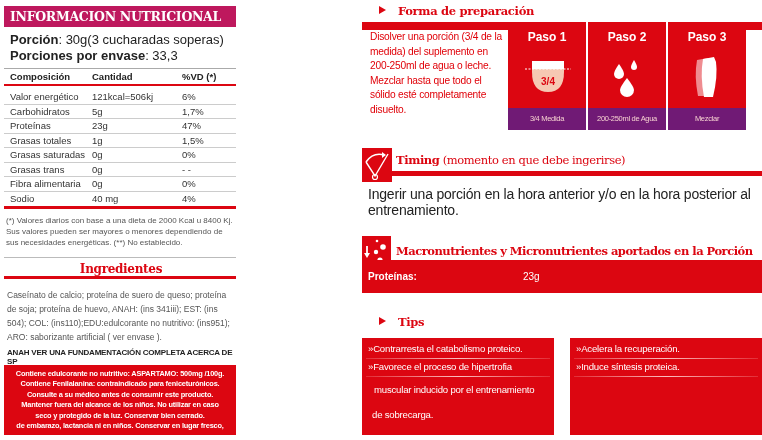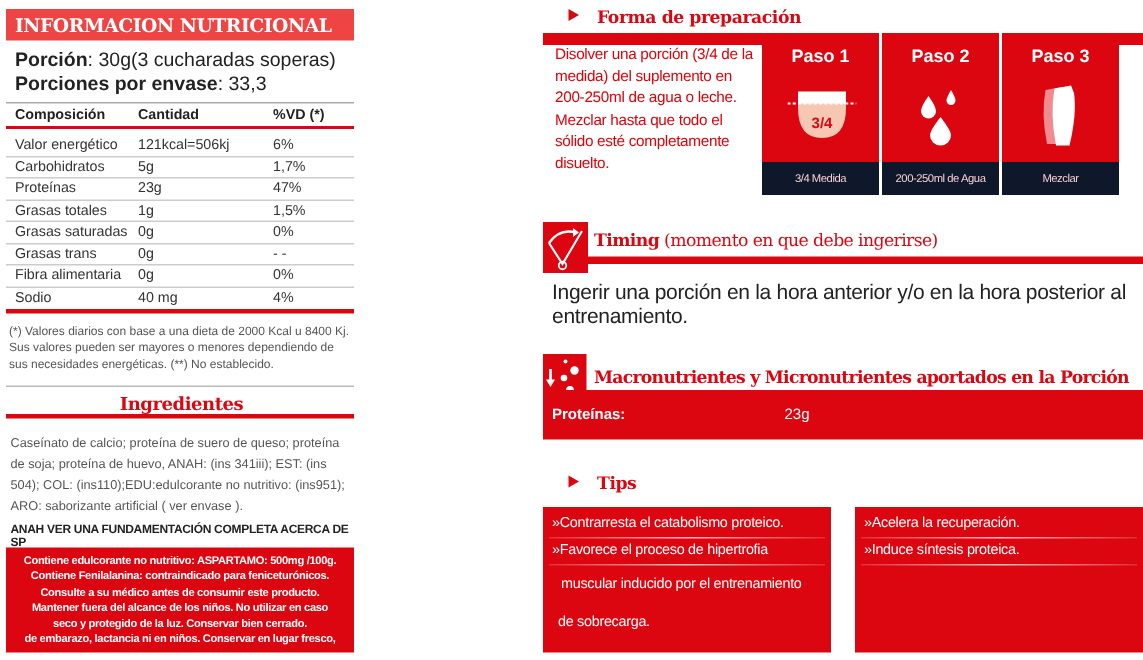--- a/index.html
+++ b/index.html
@@ -2,21 +2,21 @@
 <html><head>
 <meta charset="utf-8">
 <style>
   * { box-sizing: border-box; margin: 0; padding: 0; }
   html, body { width: 762px; height: 440px; background: #ffffff; overflow: hidden; }
   body { position: relative; font-family: "Liberation Sans", sans-serif; color: #222; }
   .abs { position: absolute; }
 
   
   .left { position: absolute; left: 4px; top: 6px; width: 232px; }
-  .nut-title { background: #ef4444; color: #fff; font-family: "DejaVu Serif", serif; font-weight: bold; font-size: 12.5px; height: 21px; line-height: 22px; padding-left: 6px; letter-spacing: -0.3px; }
+  .nut-title { background: #be185d; color: #fff; font-family: "DejaVu Serif", serif; font-weight: bold; font-size: 12.5px; height: 21px; line-height: 22px; padding-left: 6px; letter-spacing: -0.3px; }
   .portion { font-size: 13px; line-height: 16px; padding-left: 6px; color: #222; }
   .portion b { font-weight: bold; }
   .portion-1 { margin-top: 5px; }
   .nut-table { width: 100%; border-collapse: collapse; margin-top: 4px; font-size: 9.5px; }
   .nut-table th { text-align: left; font-weight: bold; padding: 2px 0 2px 6px; height: 16px; border-top: 1px solid #aaa; border-bottom: 2px solid #dc0611; font-size: 9.5px; margin-left: 28px; }
   .nut-table td { padding: 0 0 0 6px; height: 14.5px; border-bottom: 1.5px solid #ccc; color: #333; }
   .nut-table tr.first td { padding-top: 4px; height: 19px; }
   .nut-table tr.last td { border-bottom: 3px solid #dc0611; height: 16px; }
   .col1 { width: 82px; } .col2 { width: 90px; }
   .footnote { font-size: 8px; color: #555; line-height: 11px; margin-top: 6px; padding-left: 2px; }
@@ -27,21 +27,21 @@
   .warn { position: absolute; left: 4px; top: 365px; width: 232px; height: 70px; background: #dc0611; color: #fff; font-size: 7.4px; font-weight: bold; text-align: center; line-height: 10.4px; padding-top: 4px; letter-spacing: -0.2px; }
 
   
   .sec-head { position: absolute; left: 362px; font-family: "DejaVu Serif", serif; font-weight: bold; font-size: 11.5px; color: #dc0611; letter-spacing: -0.3px; }
   .arrow { display: inline-block; width: 0; height: 0; border-top: 4px solid transparent; border-bottom: 4px solid transparent; border-left: 7px solid #dc0611; margin: 0 12px 0 17px; vertical-align: 1px; }
   .prep-bar { position: absolute; left: 362px; top: 22px; width: 400px; height: 8px; background: #dc0611; }
   .prep-text { position: absolute; left: 370px; top: 30px; width: 138px; font-size: 10.2px; color: #e00008; line-height: 14.5px; letter-spacing: -0.2px; }
   .prep-text-wrap { position: absolute; left: 362px; top: 30px; width: 146px; height: 100px; background: #fff; }
   .step { position: absolute; top: 22px; width: 78px; height: 108px; background: #dc0611; }
   .step-title { position: absolute; top: 8px; width: 100%; text-align: center; color: #fff; font-weight: bold; font-size: 12px; }
-  .step-foot { position: absolute; bottom: 0; left: 0; width: 100%; height: 22px; background: #0f172a; color: #f6d0d0; font-size: 7.5px; text-align: center; line-height: 22px; letter-spacing: -0.3px; }
+  .step-foot { position: absolute; bottom: 0; left: 0; width: 100%; height: 22px; background: #701a75; color: #f6d0d0; font-size: 7.5px; text-align: center; line-height: 22px; letter-spacing: -0.3px; }
   .step-sep { position: absolute; top: 22px; width: 2px; height: 108px; background: #fff; }
 
   .timing-icon-box { position: absolute; left: 362px; top: 148px; width: 30px; height: 34px; background: #dc0611; }
   .timing-title { position: absolute; left: 396px; top: 153px; font-family: "DejaVu Serif", serif; font-size: 11.5px; color: #dc0611; letter-spacing: -0.4px; }
   .timing-title b { font-weight: bold; }
   .timing-bar { position: absolute; left: 392px; top: 171px; width: 370px; height: 5px; background: #dc0611; }
   .timing-text { position: absolute; left: 368px; top: 186px; font-size: 14px; color: #222; letter-spacing: -0.2px; }
 
   .macro-icon-box { position: absolute; left: 362px; top: 236px; width: 29px; height: 32px; background: #dc0611; }
   .macro-title { position: absolute; left: 396px; top: 244px; font-family: "DejaVu Serif", serif; font-weight: bold; font-size: 11.5px; color: #dc0611; letter-spacing: -0.5px; }

